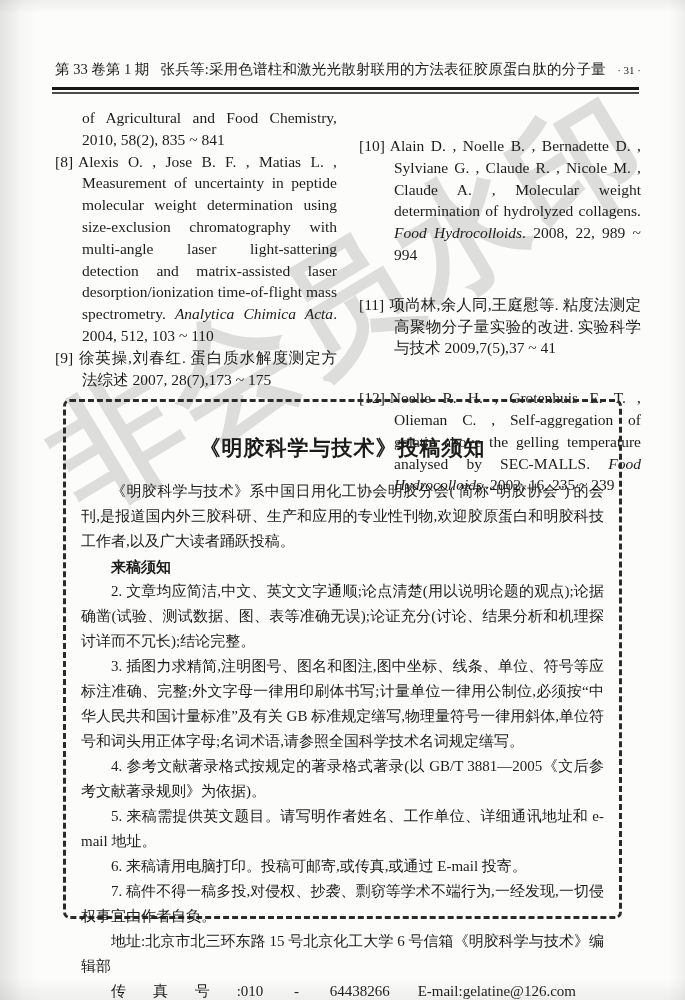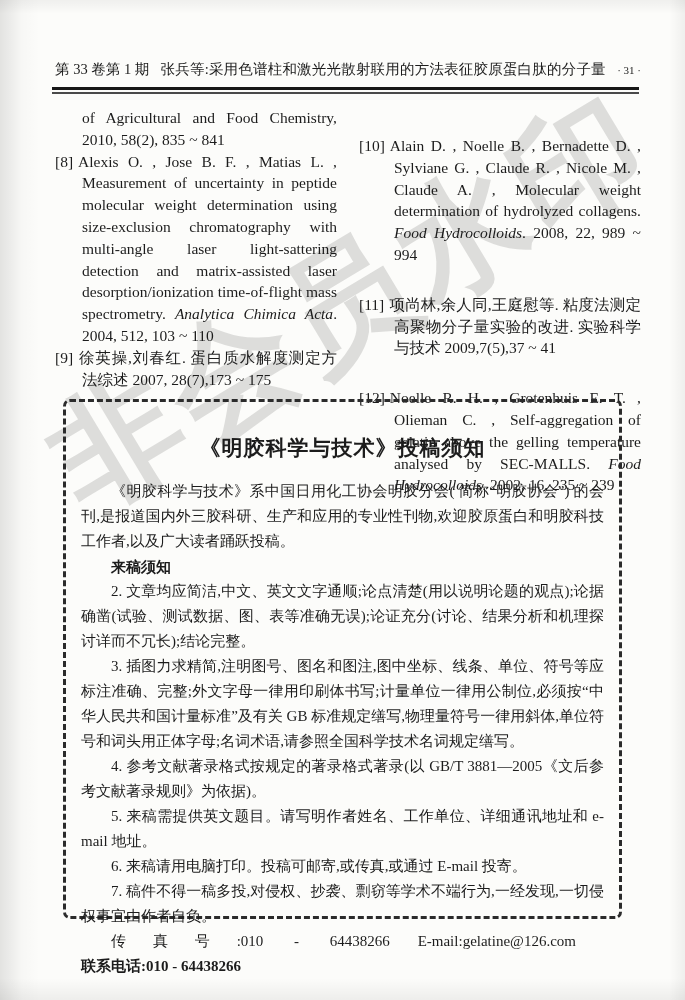--- a/index.html
+++ b/index.html
@@ -123,20 +123,21 @@
       <div class="notice-title">《明胶科学与技术》投稿须知</div>
       <div class="notice-body">
         <p>《明胶科学与技术》系中国日用化工协会明胶分会( 简称“明胶协会”) 的会刊,是报道国内外三胶科研、生产和应用的专业性刊物,欢迎胶原蛋白和明胶科技工作者,以及广大读者踊跃投稿。</p>
         <p class="notice-heading">来稿须知</p>
         <p>2. 文章均应简洁,中文、英文文字通顺;论点清楚(用以说明论题的观点);论据确凿(试验、测试数据、图、表等准确无误);论证充分(讨论、结果分析和机理探讨详而不冗长);结论完整。</p>
         <p>3. 插图力求精简,注明图号、图名和图注,图中坐标、线条、单位、符号等应标注准确、完整;外文字母一律用印刷体书写;计量单位一律用公制位,必须按“中华人民共和国计量标准”及有关 GB 标准规定缮写,物理量符号一律用斜体,单位符号和词头用正体字母;名词术语,请参照全国科学技术名词规定缮写。</p>
         <p>4. 参考文献著录格式按规定的著录格式著录(以 GB/T 3881—2005《文后参考文献著录规则》为依据)。</p>
         <p>5. 来稿需提供英文题目。请写明作者姓名、工作单位、详细通讯地址和 e-mail 地址。</p>
         <p>6. 来稿请用电脑打印。投稿可邮寄,或传真,或通过 E-mail 投寄。</p>
         <p>7. 稿件不得一稿多投,对侵权、抄袭、剽窃等学术不端行为,一经发现,一切侵权事宜由作者自负。</p>
+        <p>地址:北京市北三环东路 15 号北京化工大学 6 号信箱《明胶科学与技术》编辑部</p>
         <p class="contact-line">
           <span>传真号:010 - 64438266</span><span>E-mail:gelatine@126.com</span><span>联系电话:010 - 64438266</span>
         </p>
       </div>
     </div>
 
   </div>
 </div>
 
 </body></html>

